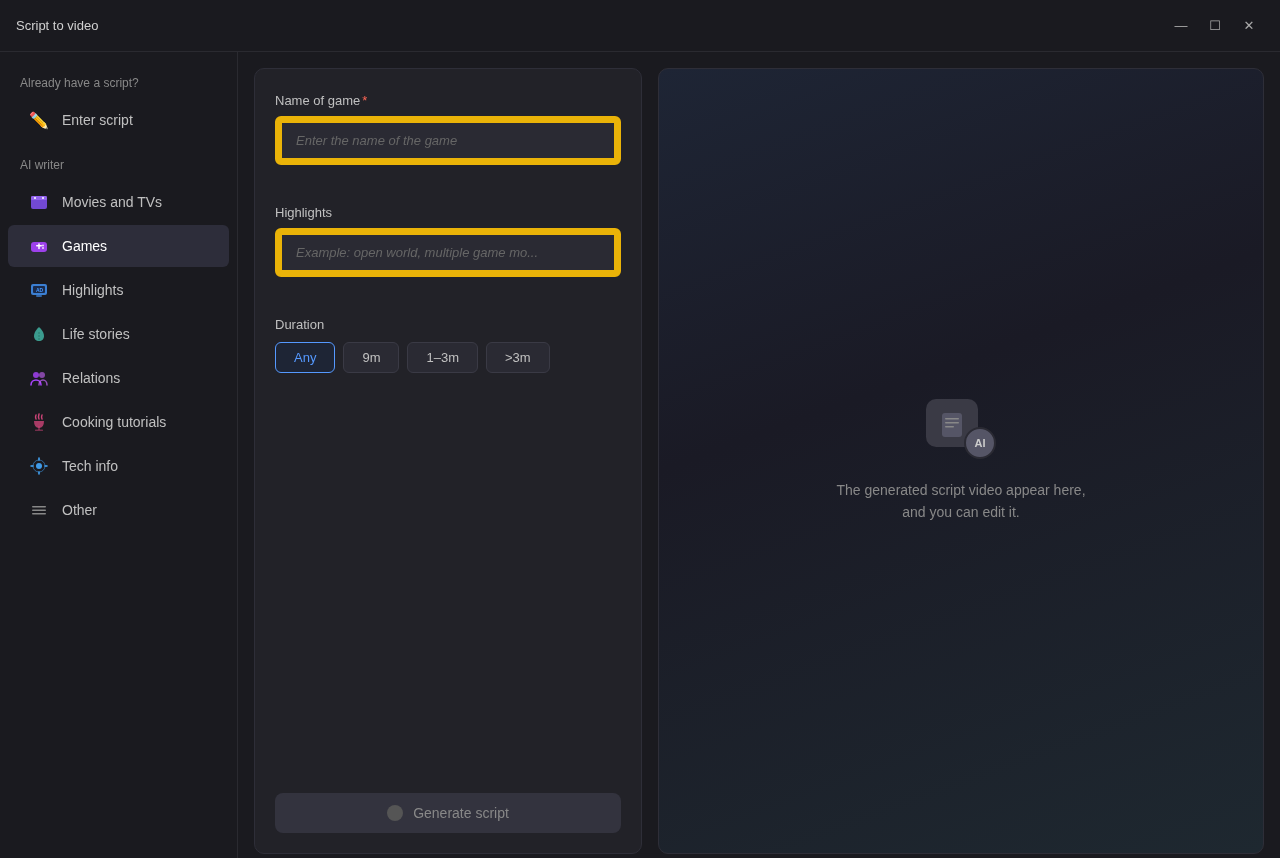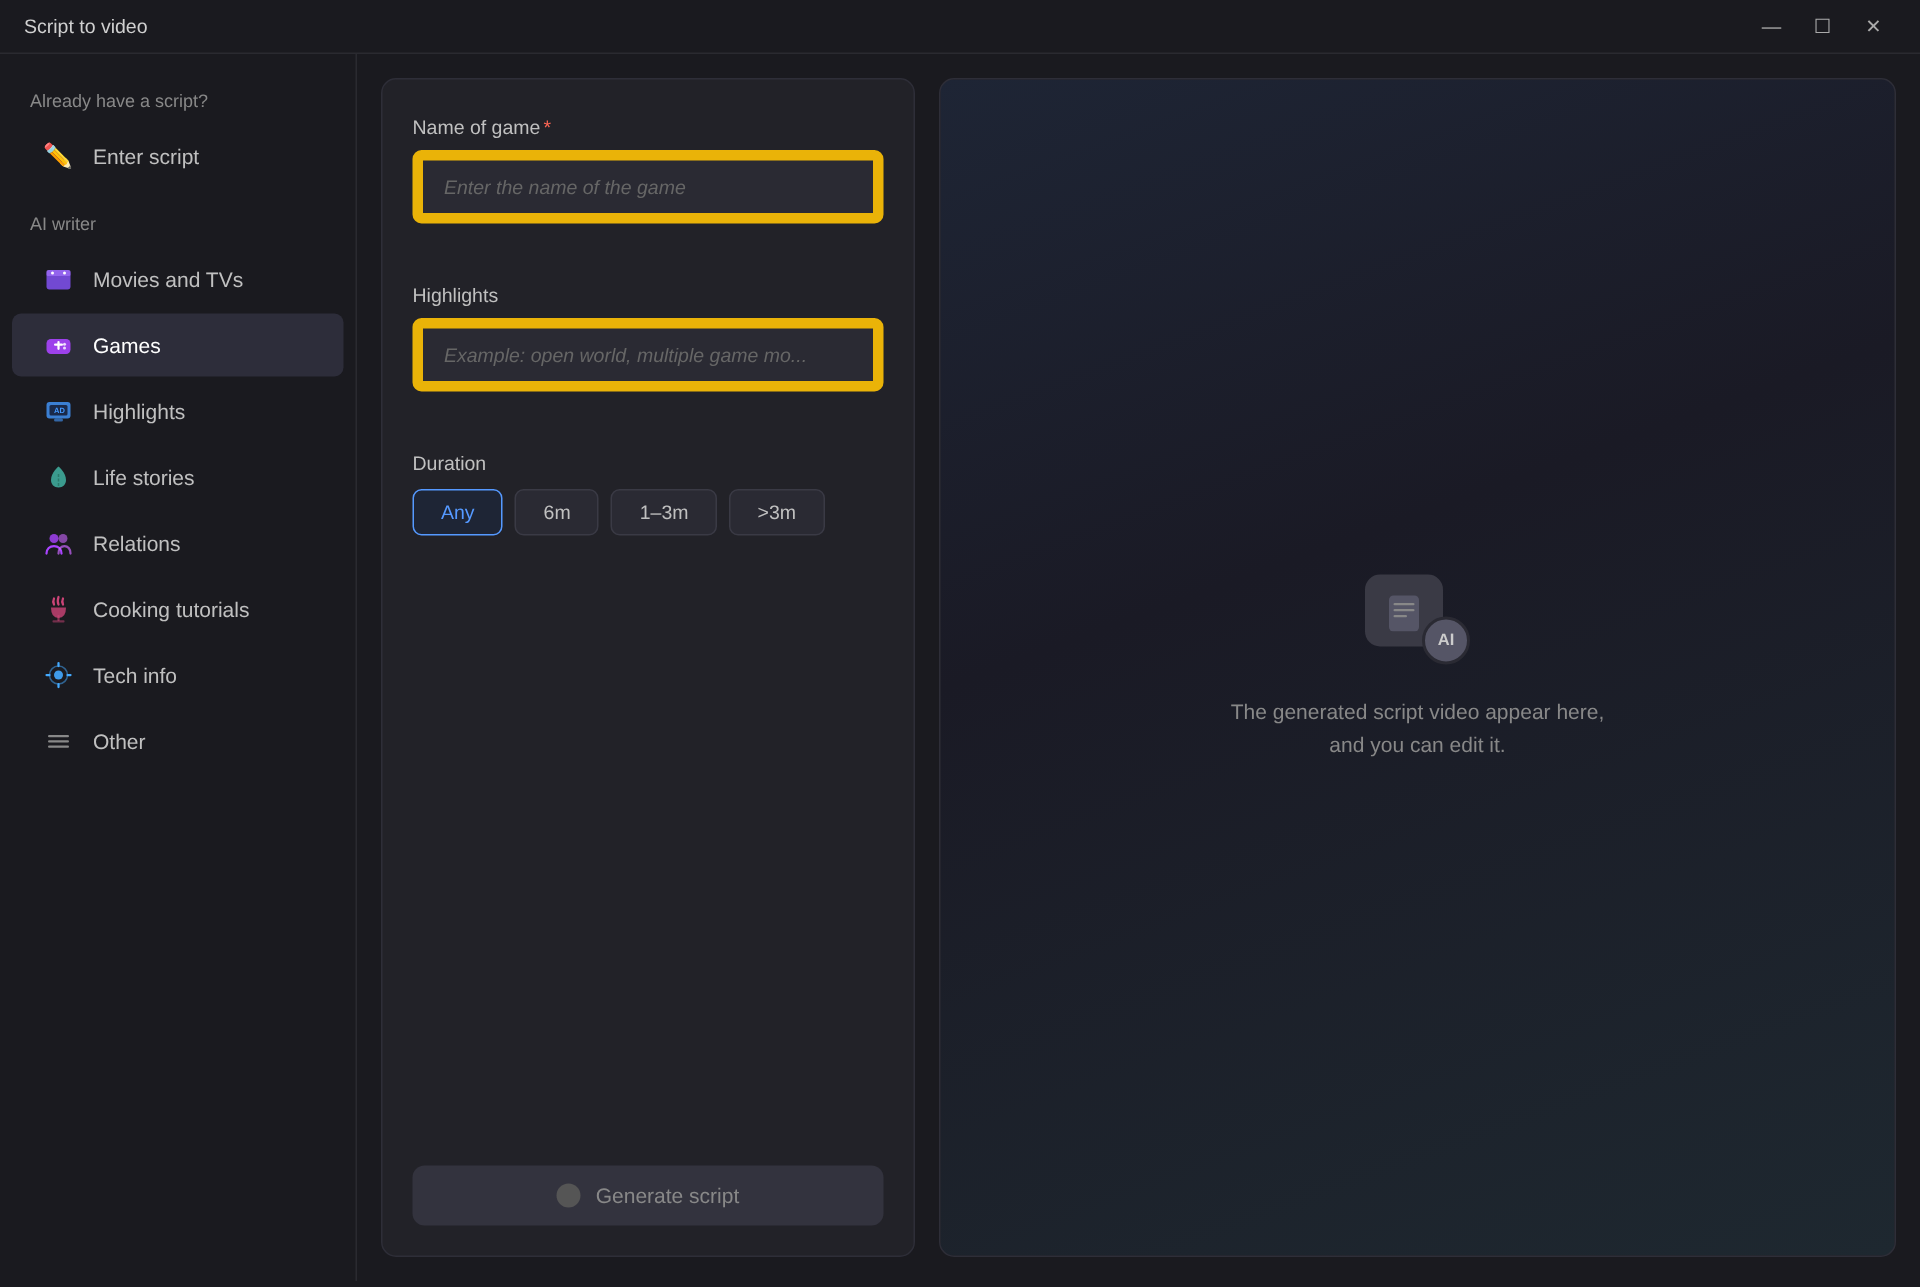--- a/index.html
+++ b/index.html
@@ -12,21 +12,21 @@
       color: #e0e0e0;
       overflow: hidden;
     }
 
     
     .title-bar {
       display: flex;
       align-items: center;
       justify-content: space-between;
       background: #1a1a1f;
-      height: 36px;
+      height: 52px;
       padding: 0 16px;
       border-bottom: 1px solid #2a2a30;
     }
     .title-bar-title {
       font-size: 13px;
       color: #d0d0d0;
       font-weight: 400;
     }
     .title-bar-controls {
       display: flex;
@@ -108,21 +108,21 @@
     .icon-other { color: #888; }
 
     
     .content-area {
       display: flex;
       flex: 1;
     }
 
     
     .form-panel {
-      width: 356px;
+      width: 388px;
       background: #222228;
       border: 1px solid #2e2e38;
       border-radius: 10px;
       margin: 16px 8px 16px 16px;
       padding: 24px 20px;
       display: flex;
       flex-direction: column;
       position: relative;
     }
 
@@ -397,21 +397,21 @@
 
       <div class="form-section">
         <div class="field-label">Highlights</div>
         <input type="text" class="form-input" placeholder="Example: open world, multiple game mo..." style="">
       </div>
 
       <div class="form-section">
         <div class="duration-label">Duration</div>
         <div class="duration-buttons">
           <button class="duration-btn selected">Any</button>
-          <button class="duration-btn">6m</button>
+          <button class="duration-btn">9m</button>
           <button class="duration-btn">1–3m</button>
           <button class="duration-btn">&gt;3m</button>
         </div>
       </div>
 
       <button class="generate-btn" disabled="">
         <span class="generate-spinner"></span>
         <span>Generate script</span>
       </button>
 

